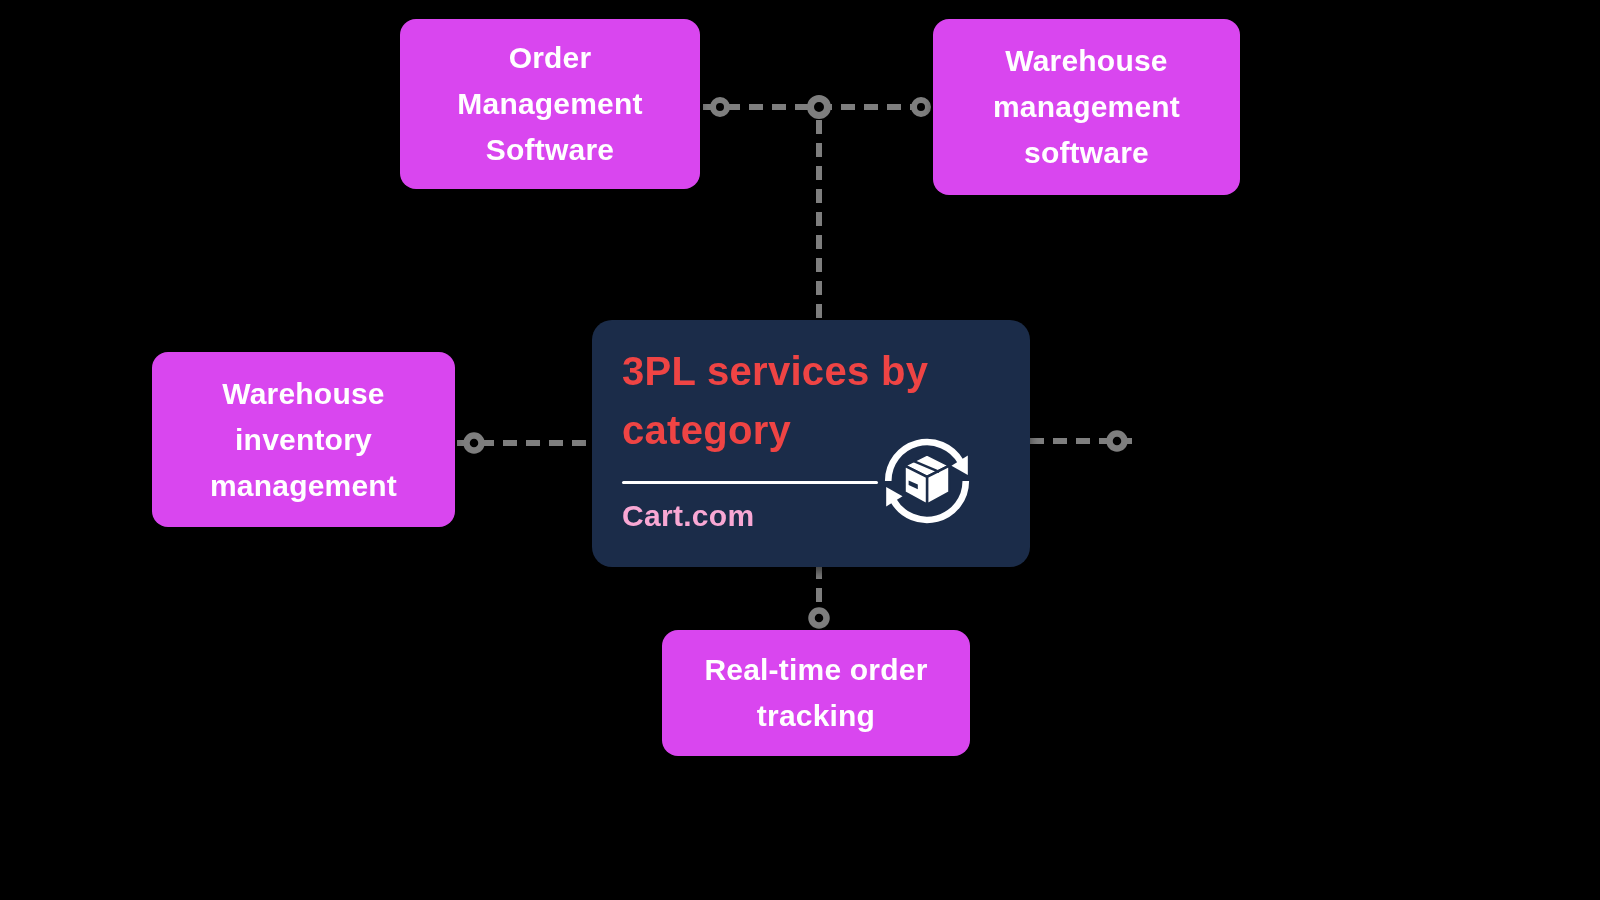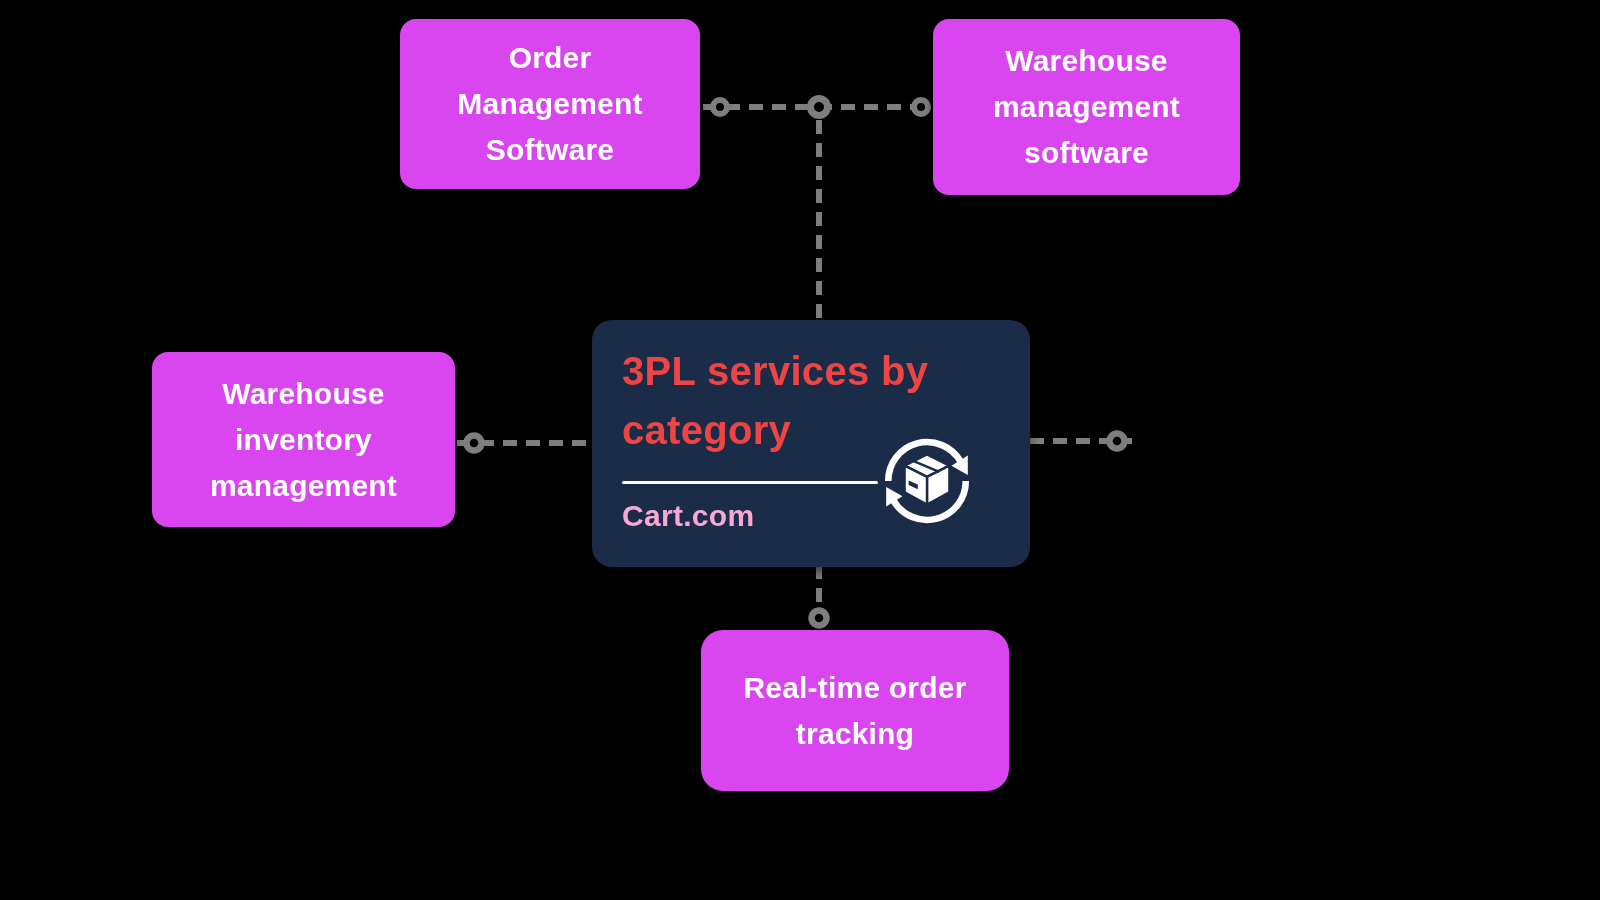--- a/index.html
+++ b/index.html
@@ -26,21 +26,21 @@
     color:#FFFFFF;
     font-weight:bold;
     font-size:30px;
     line-height:46px;
     letter-spacing:0.2px;
   }
   .node-order{left:400px;top:19px;width:300px;height:170px;}
   .node-warehouse{left:933px;top:19px;width:307px;height:176px;}
   .node-inventory{left:152px;top:352px;width:303px;height:175px;}
   .node-forecasting{left:1132px;top:371px;width:278px;height:134px;}
-  .node-tracking{left:701px;top:630px;width:308px;height:161px;border-radius:22px;}
+  .node-tracking{left:662px;top:630px;width:308px;height:126px;}
   .center-box{
     position:absolute;
     left:592px;top:320px;width:438px;height:247px;
     background:#1B2C49;
     border-radius:20px;
     z-index:2;
     box-shadow:0 5px 10px rgba(0,0,0,0.5);
   }
   .center-title{
     position:absolute;left:30px;top:22px;

